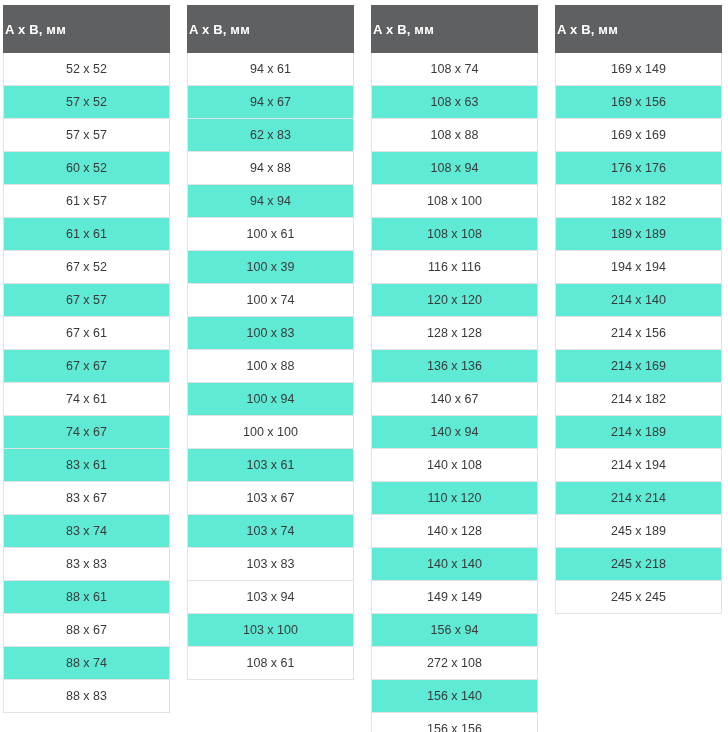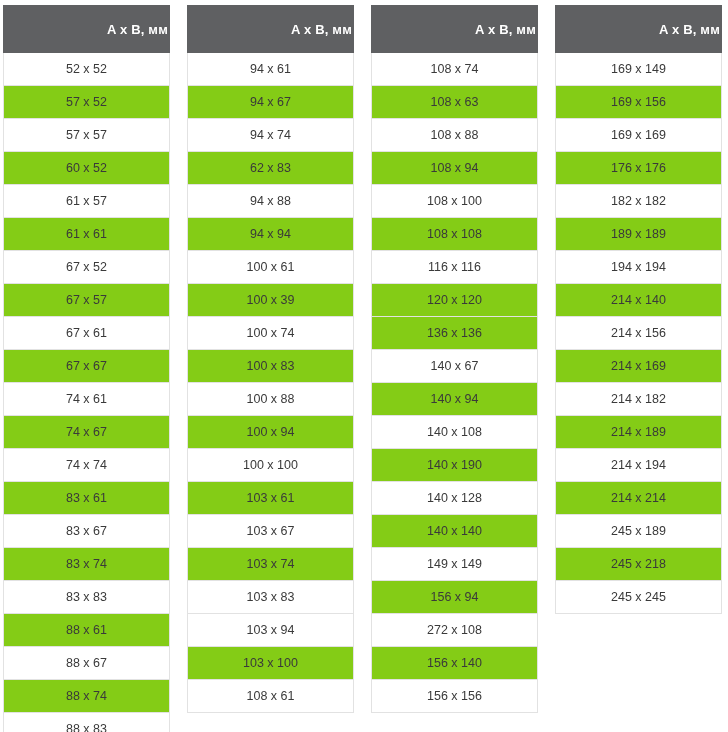--- a/index.html
+++ b/index.html
@@ -28,36 +28,36 @@
     border-collapse: collapse;
     width: 167px;
     table-layout: fixed;
   }
   th {
     background: #5f6062;
     color: #ffffff;
     font-size: 13px;
     font-weight: bold;
     height: 44px;
-    text-align: right;
+    text-align: left;
     vertical-align: middle;
     letter-spacing: 0.2px;
     border: 1px solid #5f6062;
   }
   td {
     height: 30px;
     font-size: 12.5px;
     text-align: center;
     vertical-align: middle;
     color: #3a3a3a;
     border: 1px solid #e2e2e2;
     background: #ffffff;
   }
   tr.alt td {
-    background: #84cc16;
+    background: #5eead4;
     margin-left: 21px;
   }
 </style>
 </head>
 <body>
 
 <div class="wrap">
   <div class="col">
     <table>
       <thead>
@@ -95,23 +95,20 @@
           </tr>
           <tr class="alt">
             <td>67 x 67</td>
           </tr>
           <tr>
             <td>74 x 61</td>
           </tr>
           <tr class="alt">
             <td>74 x 67</td>
           </tr>
-          <tr>
-            <td>74 x 74</td>
-          </tr>
           <tr class="alt">
             <td>83 x 61</td>
           </tr>
           <tr>
             <td>83 x 67</td>
           </tr>
           <tr class="alt">
             <td>83 x 74</td>
           </tr>
           <tr>
@@ -139,23 +136,20 @@
           <th>A x B, мм</th>
         </tr>
       </thead>
       <tbody>
           <tr>
             <td>94 x 61</td>
           </tr>
           <tr class="alt">
             <td>94 x 67</td>
           </tr>
-          <tr>
-            <td>94 x 74</td>
-          </tr>
           <tr class="alt">
             <td>62 x 83</td>
           </tr>
           <tr>
             <td>94 x 88</td>
           </tr>
           <tr class="alt">
             <td>94 x 94</td>
           </tr>
           <tr>
@@ -228,34 +222,37 @@
           </tr>
           <tr class="alt">
             <td>108 x 108</td>
           </tr>
           <tr>
             <td>116 x 116</td>
           </tr>
           <tr class="alt">
             <td>120 x 120</td>
           </tr>
+          <tr>
+            <td>128 x 128</td>
+          </tr>
           <tr class="alt">
             <td>136 x 136</td>
           </tr>
           <tr>
             <td>140 x 67</td>
           </tr>
           <tr class="alt">
             <td>140 x 94</td>
           </tr>
           <tr>
             <td>140 x 108</td>
           </tr>
           <tr class="alt">
-            <td>140 x 190</td>
+            <td>110 x 120</td>
           </tr>
           <tr>
             <td>140 x 128</td>
           </tr>
           <tr class="alt">
             <td>140 x 140</td>
           </tr>
           <tr>
             <td>149 x 149</td>
           </tr>

